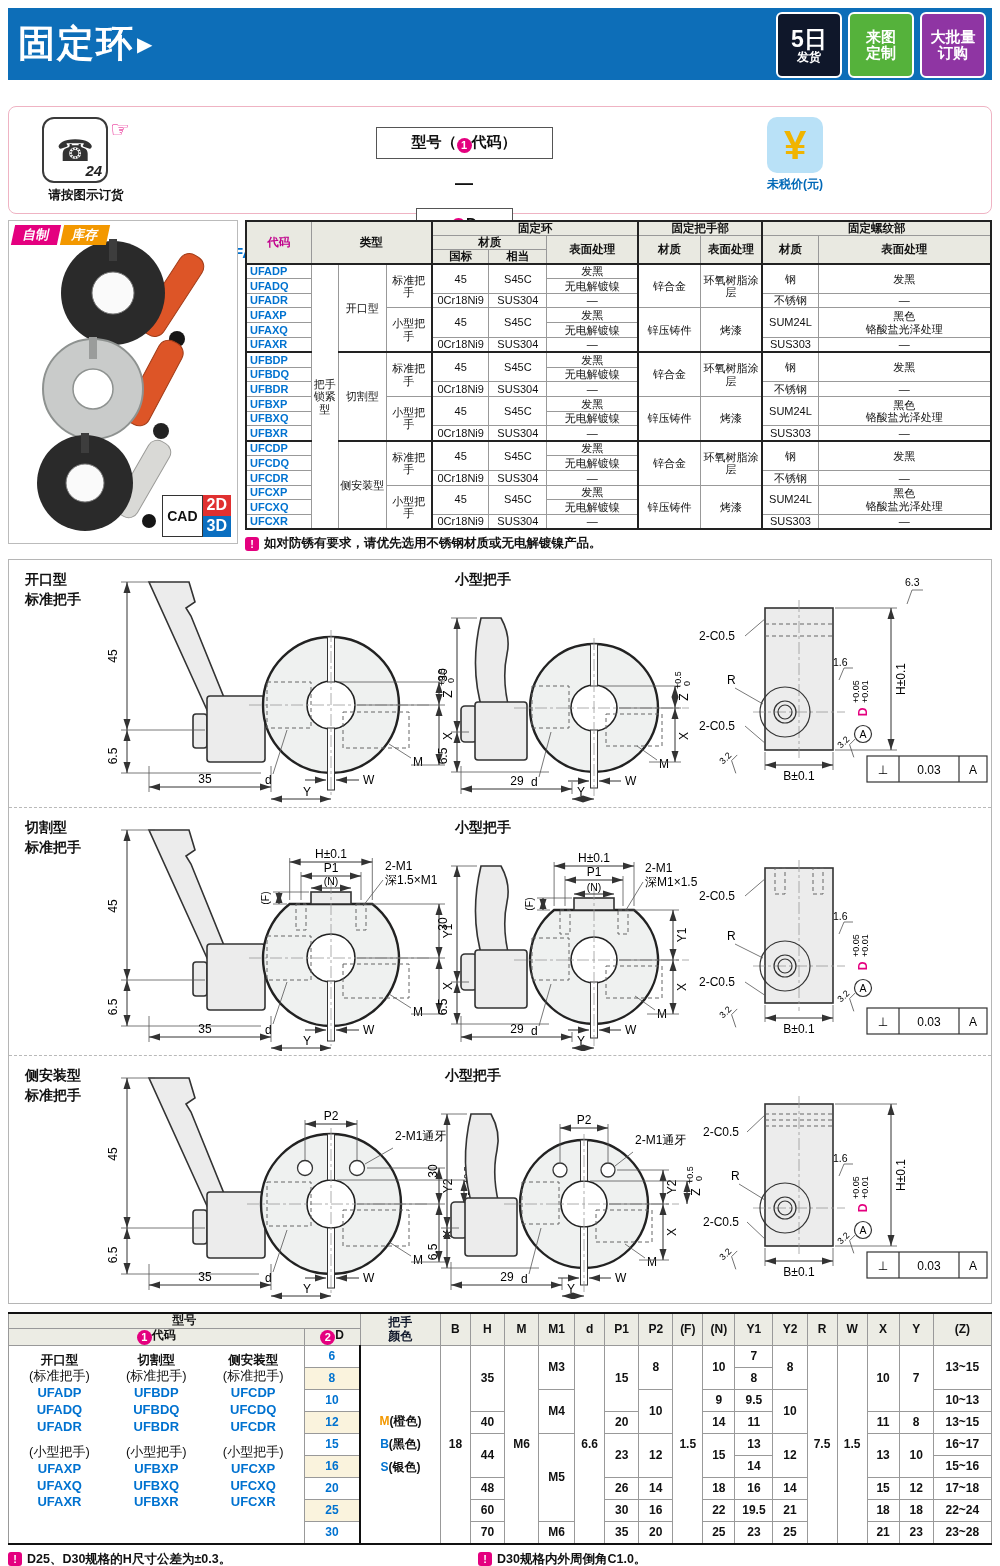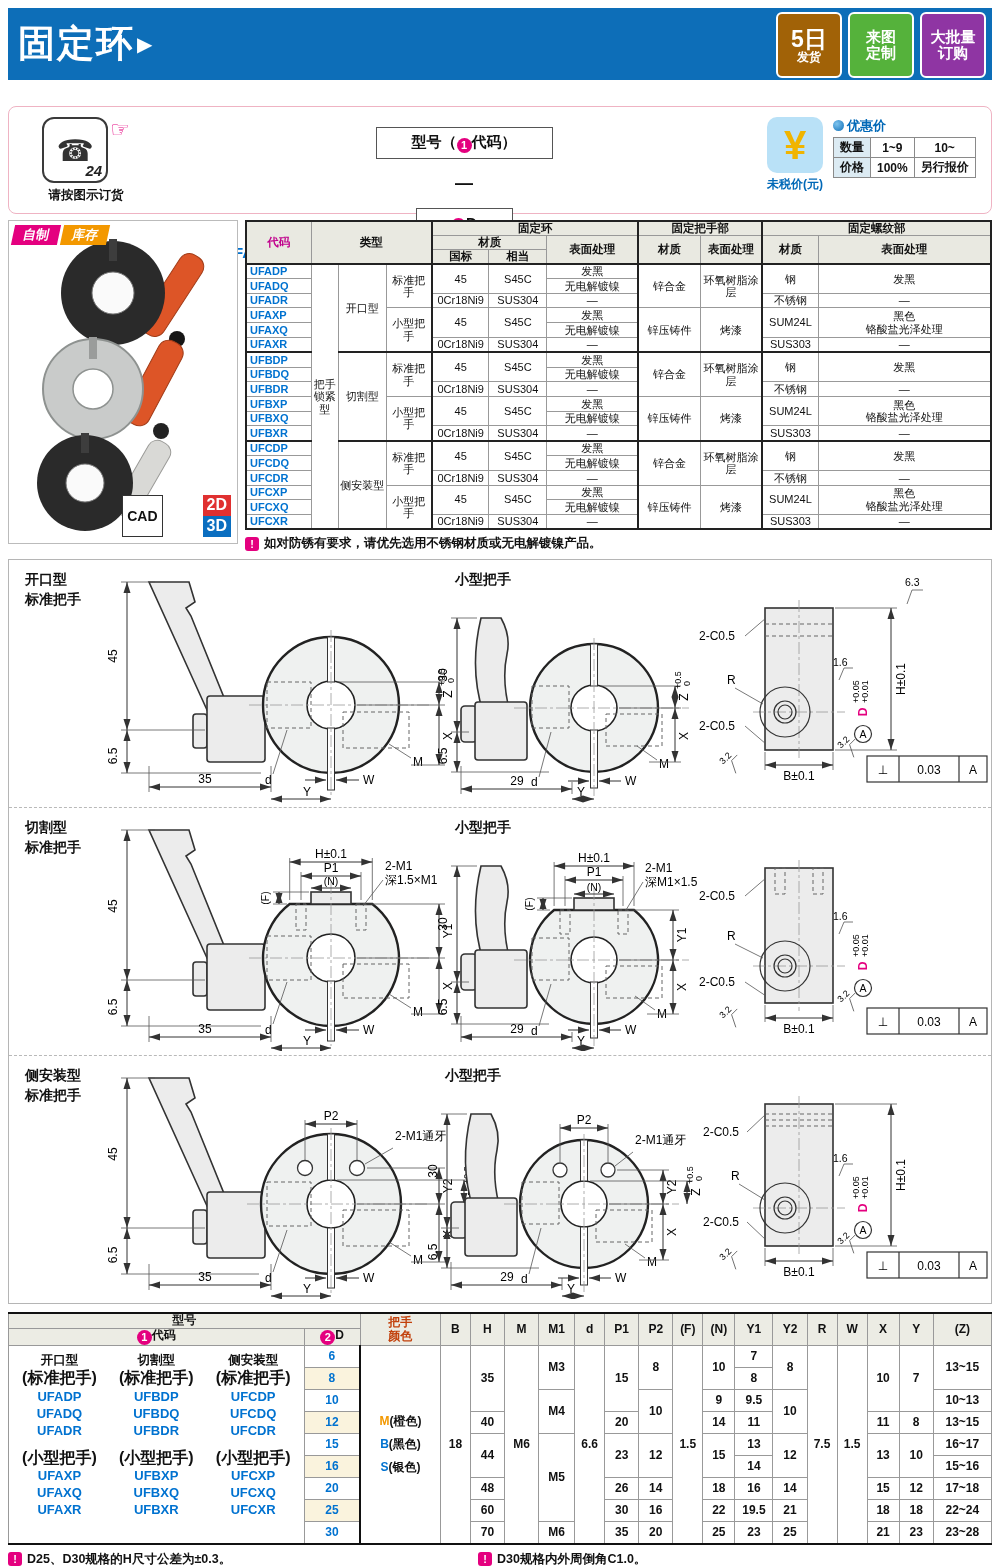--- a/index.html
+++ b/index.html
@@ -7,21 +7,21 @@
   .page{width:984px;margin:0 auto;padding-top:8px;}
   
   .hbar{background:#0d6eb8;height:72px;position:relative;display:flex;align-items:center;padding:0 10px;box-sizing:border-box;}
   .hprod{color:#fff;font-size:37px;font-weight:bold;letter-spacing:2px;}
   .harrow{color:#fff;font-size:20px;margin:0 6px 0 2px;}
   .htitles{color:#fff;line-height:1.1;}
   .ht1{font-size:25px;font-weight:bold;}
   .ht2{font-size:16px;font-weight:bold;}
   .badges{position:absolute;right:6px;top:4px;display:flex;gap:6px;}
   .badge{width:62px;height:62px;border:2px solid #fff;border-radius:6px;color:#fff;display:flex;flex-direction:column;align-items:center;justify-content:center;font-weight:bold;line-height:1.05;}
-  .b1{background:#a16207;}
+  .b1{background:#0f172a;}
   .b2{background:#55b23b;}
   .b3{background:#8f35a3;}
   .b1 .big{font-size:23px;}
   .b1 .sm{font-size:12px;}
   .b2 div,.b3 div{font-size:15px;text-align:right;}
   
   .orderbox{border:1px solid #efb3c3;border-radius:8px;margin-top:26px;padding:10px 12px 8px;display:flex;align-items:flex-start;height:88px;box-sizing:content-box;}
   .phoneblk{width:130px;text-align:center;}
   .phoneic{width:62px;height:62px;border:2.5px solid #3a3a3a;border-radius:12px;display:inline-flex;align-items:center;justify-content:center;position:relative;}
   .phoneic .ph{font-size:30px;color:#333;}
@@ -47,21 +47,21 @@
   table.pt td{border:1px solid #8a8a8a;padding:1px 6px;font-weight:bold;text-align:center;}
   table.pt .phd{background:#dcebf3;}
   .taxnote{width:56px;text-align:center;color:#0068b7;font-weight:bold;font-size:12px;margin-top:3px;}
   
   .mainrow{display:flex;margin-top:6px;gap:7px;}
   .photopanel{width:230px;border:1px solid #bbb;position:relative;height:324px;box-sizing:border-box;background:#fff;}
   .mk{position:absolute;top:4px;left:4px;display:flex;z-index:2;}
   .mk span{color:#fff;font-weight:bold;font-size:13px;padding:1px 10px;transform:skewX(-12deg);display:inline-block;}
   .mkself{background:#e4007f;}
   .mkstock{background:#f39800;margin-left:3px;}
-  .cadbadge{position:absolute;right:6px;bottom:6px;display:flex;align-items:stretch;font-weight:bold;gap:40px;}
+  .cadbadge{position:absolute;right:6px;bottom:6px;display:flex;align-items:stretch;font-weight:bold;}
   .cadtxt{border:1px solid #333;padding:2px 4px;font-size:14px;background:#fff;display:flex;align-items:center;}
   .cad23{display:flex;flex-direction:column;}
   .cad23 span{font-size:16px;color:#fff;padding:0 4px;line-height:1.3;}
   .c2d{background:#e03030;}
   .c3d{background:#0a6ec0;}
   
   .specwrap{flex:1;}
   table.spec{border-collapse:collapse;table-layout:fixed;width:747px;border:2px solid #222;}
   table.spec td,table.spec th{border:1px solid #999;text-align:center;padding:0 1px;line-height:1.12;font-size:11px;overflow:hidden;}
   table.spec th{background:#e9e9e1;font-weight:bold;font-size:11.5px;}
@@ -93,26 +93,26 @@
   .tiny{font-size:9px;fill:#000;}
   .s10{font-size:10.5px;fill:#000;}
   .mag{fill:#e4007f;font-weight:bold;}
   
   table.dims{border-collapse:collapse;table-layout:fixed;width:984px;margin-top:8px;border-top:2px solid #111;border-bottom:2px solid #111;}
   table.dims td,table.dims th{border:1px solid #999;text-align:center;font-size:12px;padding:0;line-height:1.15;}
   table.dims th{background:#ececE4;font-weight:bold;}
   table.dims td{height:21px;font-weight:bold;}
   .dcol{color:#0072d0;font-weight:bold;font-size:13px;border-right:2px solid #111 !important;}
   .dstripe{background:#faf3dd;}
-  .colorhd{color:#c2410c;}
+  .colorhd{color:#0f172a;}
   .codebig{vertical-align:top;padding:6px 2px 2px !important;}
   .cgwrap{display:flex;justify-content:space-around;}
   .cg{text-align:center;line-height:1.3;}
   .cg .t{font-size:12.5px;font-weight:bold;}
-  .cg .s{font-size:16px;font-weight:bold;}
+  .cg .s{font-size:13px;font-weight:normal;}
   .cg .c{color:#0072d0;font-weight:bold;font-size:13px;}
   .cg .gap{height:8px;}
   .clrline{line-height:1.9;font-size:12px;font-weight:bold;}
   .clM{color:#f39800;}
   .clB{color:#0072d0;}
   .clS{color:#0072d0;}
   .hdsub{white-space:pre-line;}
   
   .footnotes{display:flex;margin-top:6px;padding-bottom:6px;}
   .fn{display:flex;align-items:center;gap:5px;font-size:12.5px;font-weight:bold;}
@@ -162,37 +162,20 @@
       </div>
       <div class="exrow">
         <span class="ex1">UFADP</span>
         <span class="ex2">D6</span>
       </div>
     </div>
     <div class="priceblk">
       <div>
         <div class="yenic">¥</div>
         <div class="taxnote">未税价(元)</div>
-      </div>
-      <div class="pricetbl">
-        <div class="ptitle"><span class="pdot"></span><span>优惠价</span></div>
-        <table class="pt">
-          <tbody>
-              <tr>
-            <td class="phd">数量</td>
-            <td>1~9</td>
-            <td>10~</td>
-          </tr>
-          <tr>
-            <td class="phd">价格</td>
-            <td>100%</td>
-            <td>另行报价</td>
-          </tr>
-        </tbody>
-          </table>
       </div>
     </div>
   </div>
 
   <div class="mainrow">
     <div class="photopanel">
       <div class="mk">
         <span class="mkself">自制</span>
         <span class="mkstock">库存</span>
       </div>

